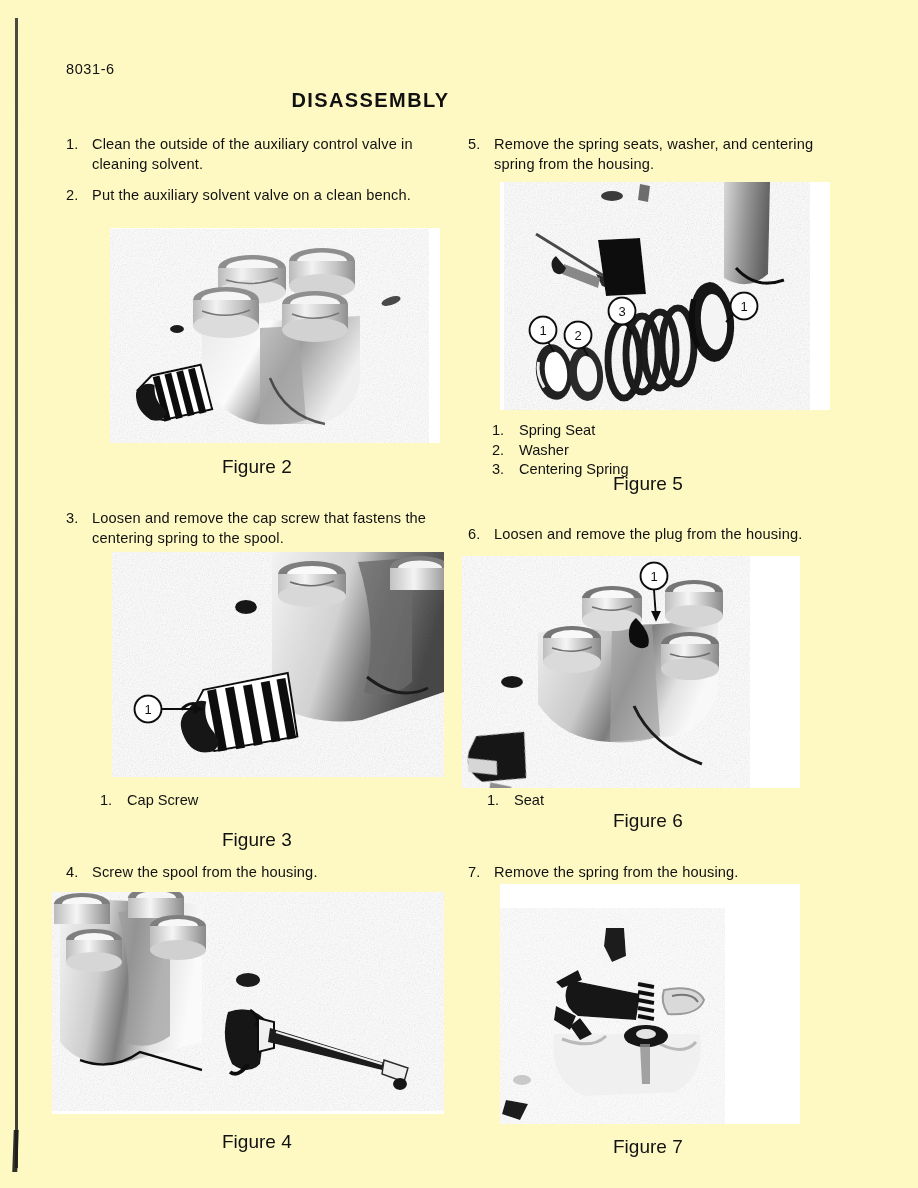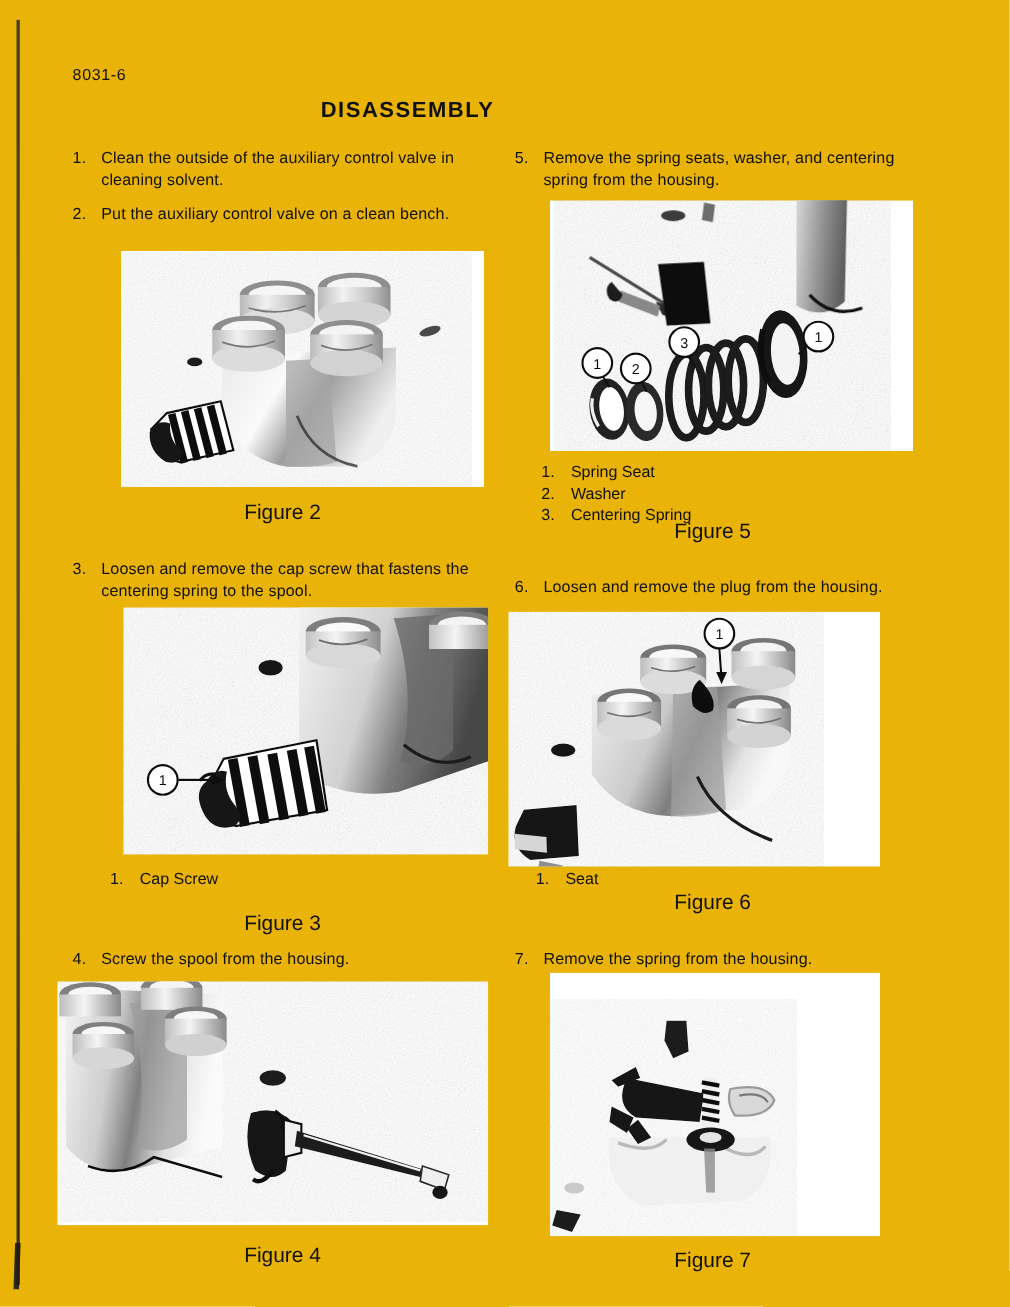--- a/index.html
+++ b/index.html
@@ -8,21 +8,21 @@
     background: #ffffff;
   }
   body {
     font-family: "Liberation Sans", sans-serif;
     color: #111111;
   }
   #page {
     position: relative;
     width: 918px;
     height: 1188px;
-    background: #eab308;
+    background: #fef9c3;
     overflow: hidden;
   }
   
   .scan-edge {
     position: absolute;
     left: 15px;
     top: 18px;
     width: 3px;
     height: 1150px;
     background: linear-gradient(to bottom, #2a2a2a 0%, #3a3a3a 40%, #1c1c1c 100%);
@@ -112,21 +112,21 @@
   <div class="page-num">8031-6</div>
   <div class="doc-title">DISASSEMBLY</div>
 
   <div class="step" style="left:66px; top:134px; width:375px;">
     <span class="num">1.</span>
     <span class="txt">Clean the outside of the auxiliary control valve in cleaning solvent.</span>
   </div>
 
   <div class="step" style="left:66px; top:185px; width:375px;">
     <span class="num">2.</span>
-    <span class="txt">Put the auxiliary control valve on a clean bench.</span>
+    <span class="txt">Put the auxiliary solvent valve on a clean bench.</span>
   </div>
 
   <div class="photo" style="left:110px; top:228px; width:330px; height:215px;">
     <svg width="330" height="215" viewBox="0 0 330 215">
       <defs>
         <filter id="grain2" x="-10%" y="-10%" width="120%" height="120%">
           <feTurbulence type="fractalNoise" baseFrequency="0.85" numOctaves="3" result="n"></feTurbulence>
           <feColorMatrix in="n" type="saturate" values="0"></feColorMatrix>
           <feComponentTransfer result="g">
               <feFuncA type="linear" slope="0.30"></feFuncA>

